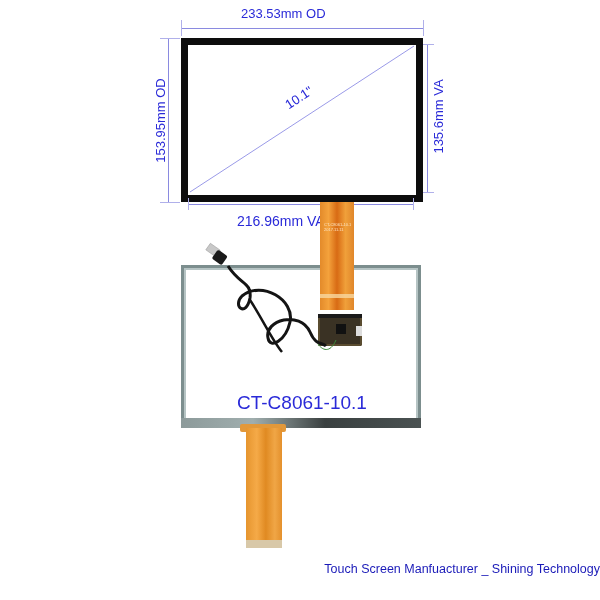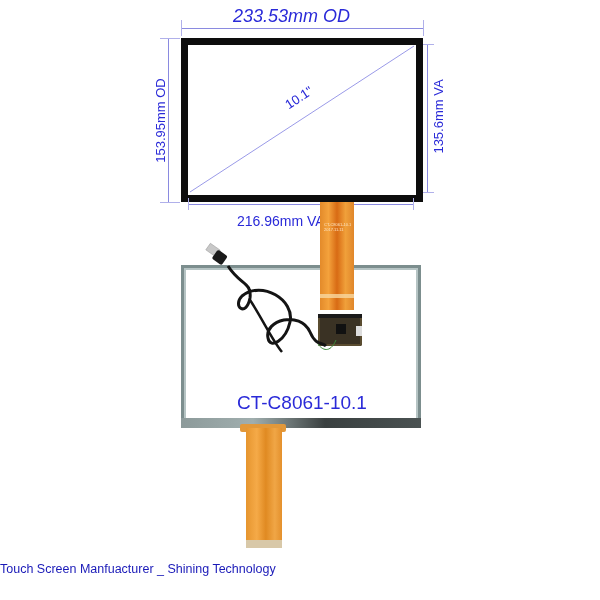--- a/index.html
+++ b/index.html
@@ -34,29 +34,29 @@
   
   #tail-fpc { left:246px; top:428px; width:36px; height:119px;
     background:linear-gradient(90deg,#e6952e 0%,#f5aa48 30%,#e08a22 55%,#f0a646 80%,#e4902c 100%); }
   #tail-fpc-top { left:240px; top:424px; width:46px; height:8px; background:#e2983a; border-radius:2px; }
   #tail-fpc-end { left:246px; top:540px; width:36px; height:8px; background:#d8c8a8; }
 
   
   #model-label { left:237px; top:392px; font-size:19px; color:#2a2ad8; }
 
   
-  #footer { left:0; top:562px; width:600px; text-align:left; color:#1a1ab8; font-size:12.5px; line-height:15px; }
+  #footer { left:0; top:562px; width:600px; text-align:right; color:#1a1ab8; font-size:12.5px; line-height:15px; }
   #footer .row2 span { margin:0 8px; }
 
   svg { overflow:visible; }
 </style>
 </head>
 <body>
 
-<div class="abs dim-text" style="left:233px; top:6px; font-size:18px;font-style:italic;">233.53mm OD</div>
+<div class="abs dim-text" style="left:241px; top:6px; font-size:13px;">233.53mm OD</div>
 <div class="abs dim-line" style="left:181px; top:28px; width:242px; height:1px;"></div>
 <div class="abs tick" style="left:181px; top:20px; width:1px; height:16px;"></div>
 <div class="abs tick" style="left:423px; top:20px; width:1px; height:16px;"></div>
 
 <div class="abs dim-line" style="left:168px; top:38px; width:1px; height:164px;"></div>
 <div class="abs tick" style="left:160px; top:38px; width:20px; height:1px;"></div>
 <div class="abs tick" style="left:160px; top:202px; width:20px; height:1px;"></div>
 <div class="abs dim-text" style="left:100px; top:113px; transform:rotate(-90deg); transform-origin:center; width:120px; text-align:center;">153.95mm OD</div>
 
 <div class="abs dim-line" style="left:427px; top:44px; width:1px; height:148px;"></div>

